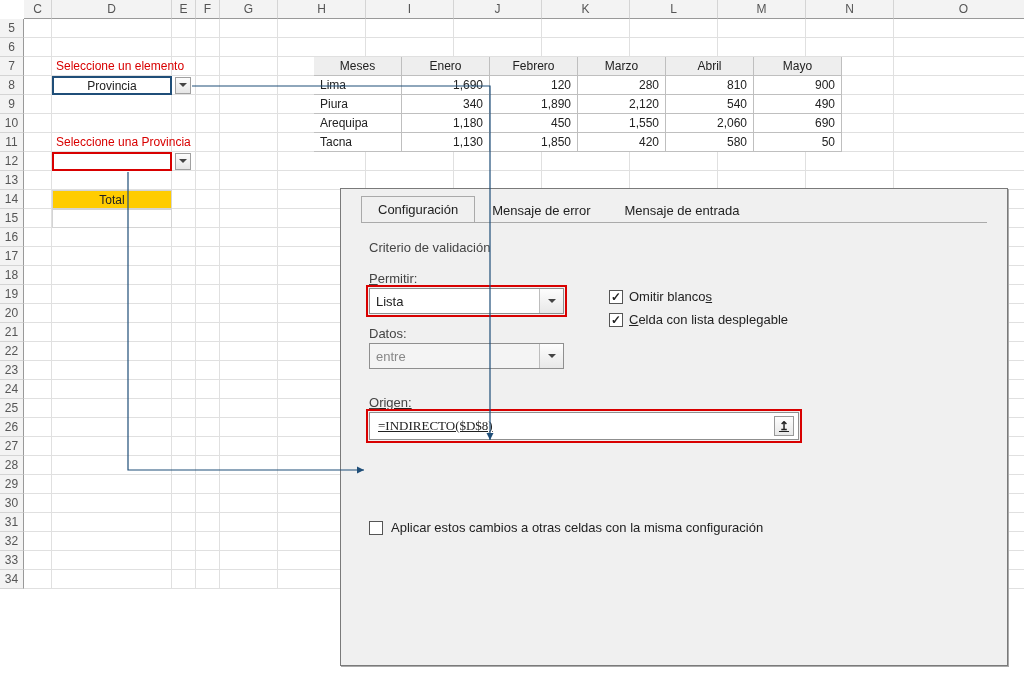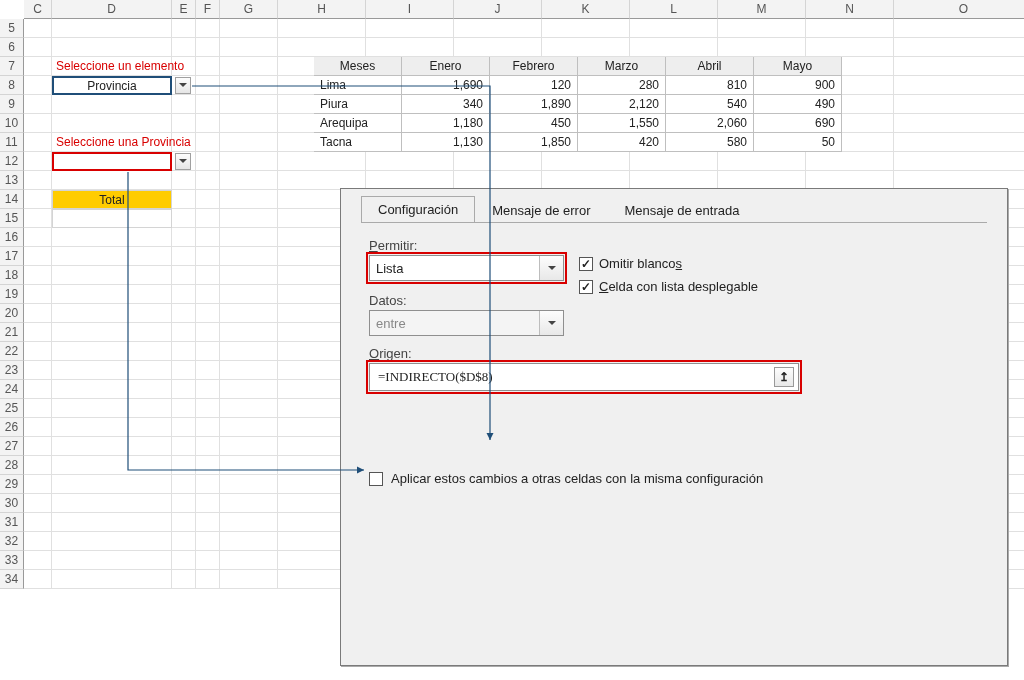--- a/index.html
+++ b/index.html
@@ -217,32 +217,32 @@
     display:flex; align-items:center; justify-content:center;
   }
   .combo .arrow:after {
     content:"";
     border:4px solid transparent;
     border-top-color:#444;
     margin-top:3px;
   }
   .combo.disabled { background:#f4f4f4; color:#888; }
   .red-outline { outline: 2px solid #d80000; outline-offset: 1px; }
-  .row-inline { display:flex; align-items:flex-start; }
+  .row-inline { display:flex; gap: 30px; align-items:flex-start; }
   .col-left { width: 210px; }
   .check {
     display:flex; align-items:center; gap:6px; margin:2px 0 8px 0;
   }
   .check-box {
     width:14px; height:14px; border:1px solid #555; background:#fff;
     display:flex; align-items:center; justify-content:center;
     font-size:12px; line-height:12px;
   }
   .check-box.checked:after { content:"✓"; color:#222; font-weight:bold; }
-  .origin-group { margin-top: 10px; }
+  .origin-group { margin-top: 26px; text-decoration: underline; }
   .origin-input-wrap {
     display:flex; align-items:center;
     width: 430px; height: 28px;
     border: 1px solid #8f8f8f;
     background:#fff;
     padding: 0 4px 0 8px;
     outline: 2px solid #d80000; outline-offset: 1px;
   }
   .origin-input { flex:1; font-family: "Segoe UI"; font-size:13px; }
   .range-btn {
@@ -776,20 +776,21 @@
 <div class="dialog">
 
   <div class="tabs">
     <div class="tab">Configuración</div>
     <div class="tab inactive">Mensaje de error</div>
     <div class="tab inactive">Mensaje de entrada</div>
     <div class="tab-underline"></div>
   </div>
 
   <div class="dialog-body">
+    <div class="section-title">Criterio de validación</div>
 
     <div class="row-inline">
       <div class="col-left">
         <div class="field-label">
           <span class="underline-key">P</span>ermitir:
         </div>
         <div class="combo red-outline" style="width:195px;">
           <span>Lista</span>
           <span class="arrow"></span>
         </div>

